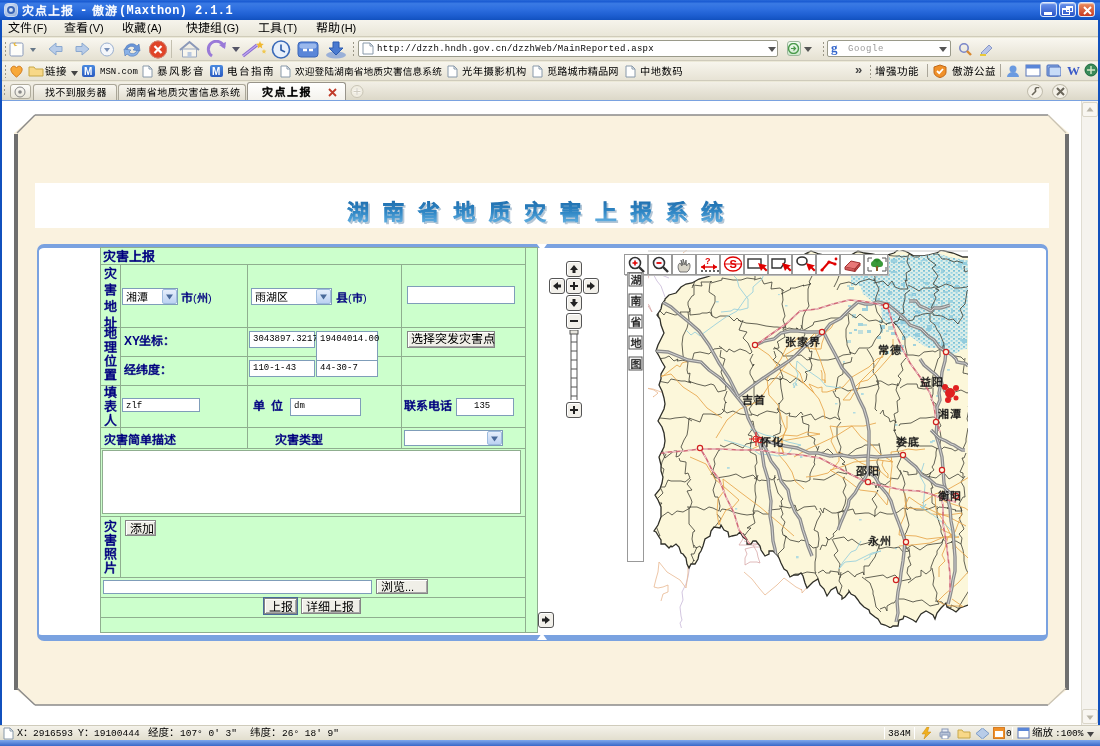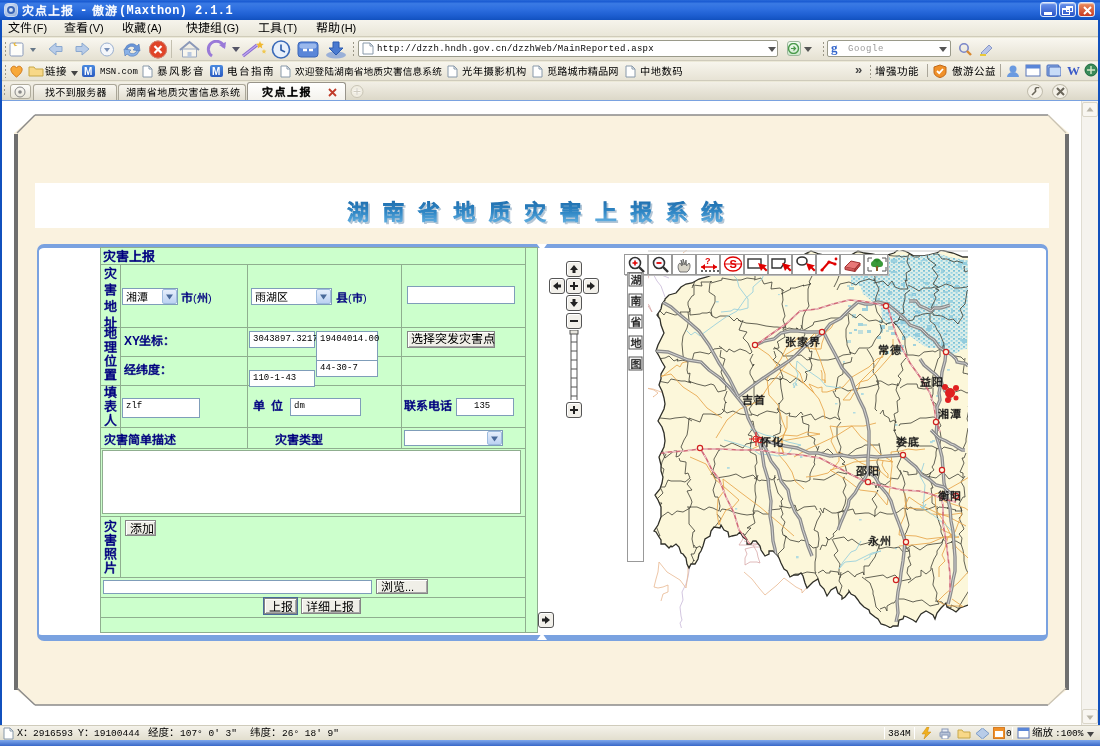--- a/index.html
+++ b/index.html
@@ -280,23 +280,23 @@
   </svg>
 <div class="abs" style="left:251px;top:288px;width:81px;height:17px;background:#fff;border:1px solid #7f9db9;"></div>
 <div class="abs" style="left:316px;top:289px;width:15px;height:15px;background:linear-gradient(#e6eefb,#bcd2f2);border:1px solid #9ebcdf;border-radius:2px;"></div>
 <svg class="abs" style="left:318px;top:293px" width="12" height="8">
     <path d="M2,1.5 L9,1.5 L5.5,6.5 Z" fill="#4a6a9a"></path>
   </svg>
 <div class="inp abs" style="left:407px;top:286px;width:108px;height:18px;"></div>
 <div class="inp abs" style="left:249px;top:331px;width:66px;height:17px;">3043897.3217</div>
 <div class="inp abs" style="left:316px;top:331px;width:62px;height:34px;text-align:center;">19404014.00</div>
 <div class="btn3d abs" style="left:407px;top:331px;width:88px;height:17px;"></div>
-<div class="inp abs" style="left:249px;top:370px;width:66px;height:17px;">110-1-43</div>
+<div class="inp abs" style="left:249px;top:360px;width:66px;height:17px;">110-1-43</div>
 <div class="inp abs" style="left:316px;top:360px;width:62px;height:17px;">44-30-7</div>
-<div class="inp abs" style="left:122px;top:398px;width:78px;height:20px;">zlf</div>
+<div class="inp abs" style="left:122px;top:398px;width:78px;height:14px;">zlf</div>
 <div class="inp abs" style="left:290px;top:398px;width:71px;height:18px;">dm</div>
 <div class="inp abs" style="left:456px;top:398px;width:58px;height:18px;padding-left:17px;">135</div>
 <div class="abs" style="left:404px;top:430px;width:99px;height:16px;background:#fff;border:1px solid #7f9db9;"></div>
 <div class="abs" style="left:487px;top:431px;width:15px;height:14px;background:linear-gradient(#e6eefb,#bcd2f2);border:1px solid #9ebcdf;border-radius:2px;"></div>
 <svg class="abs" style="left:489px;top:435px" width="12" height="8">
     <path d="M2,1.5 L9,1.5 L5.5,6.5 Z" fill="#4a6a9a"></path>
   </svg>
 <div class="abs" style="left:102px;top:450px;width:419px;height:64px;background:#fff;border:1px solid #8fae8f;"></div>
 <div class="btn3d abs" style="left:125px;top:520px;width:31px;height:16px;"></div>
 <div class="inp abs" style="left:103px;top:580px;width:269px;height:14px;"></div>

